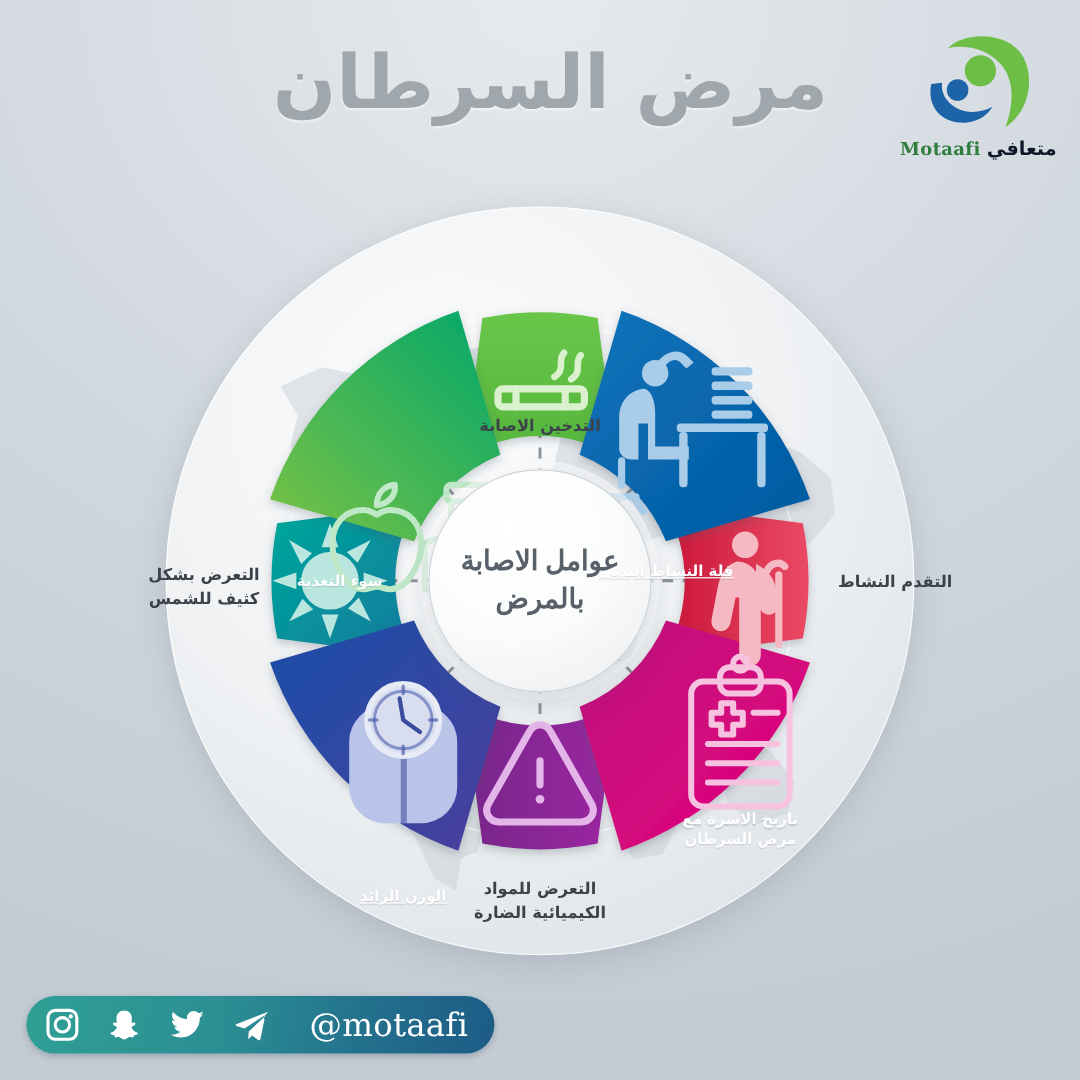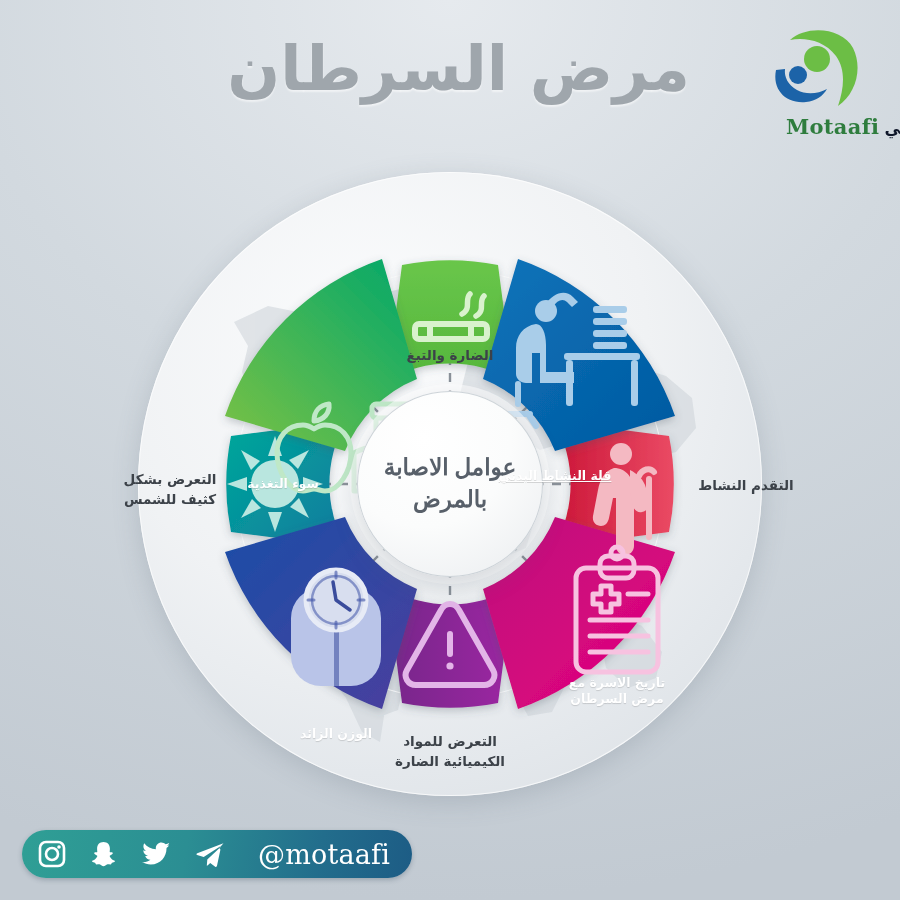--- a/index.html
+++ b/index.html
@@ -28,22 +28,22 @@
     white-space:nowrap;
   }
 
   .logo { position:absolute; right:22px; top:28px; width:128px; height:118px; }
   .logo-mark { position:absolute; left:10px; top:0; width:108px; height:88px; }
   .logo-text {
     position:absolute; left:0; top:86px; width:128px;
     text-align:center; white-space:nowrap;
   }
   .logo-latin {
-    font-family:"DejaVu Serif", serif; font-size:21px; font-weight:bold;
-    color:#2f7d3e; letter-spacing:0.3px;margin-left:36px;
+    font-family:"DejaVu Serif", serif; font-size:15px; font-weight:bold;
+    color:#2f7d3e; letter-spacing:0.3px;
   }
   .logo-ar {
     font-family:"DejaVu Sans", sans-serif; font-size:16px; font-weight:bold;
     color:#0f172a; direction:rtl; margin-right:3px;
   }
 
   
   .wheel-area { position:absolute; left:90px; top:148px; width:720px; height:672px; }
 
   .globe {
@@ -317,33 +317,33 @@
       <line x1="286" y1="310" x2="322" y2="310"></line>
       <line x1="286" y1="328" x2="322" y2="328"></line>
     </g>
   </svg>
 
   <div class="hub">
     <div class="hub-text">عوامل الاصابة
 بالمرض</div>
   </div>
 
-  <div class="out-label" style="left:270px; top:198px; width:180px;">الضارة والتبغ</div>
+  <div class="out-label" style="left:270px; top:198px; width:180px;">التدخين الاصابة</div>
 
   <div class="seg-label" style="left:400px; top:320px; width:130px;text-decoration:underline;">قلة النشاط البدني</div>
 
   <div class="out-label" style="left:592px; top:328px; width:128px;">التقدم النشاط</div>
 
   <div class="seg-label" style="left:462px; top:527px; width:130px;">تاريخ الاسرة مع
 مرض السرطان</div>
 
   <div class="out-label" style="left:272px; top:584px; width:176px;">التعرض للمواد
 الكيميائية الضارة</div>
 
-  <div class="seg-label" style="left:186px; top:578px; width:120px;">الوزن الزائد</div>
+  <div class="seg-label" style="left:186px; top:591px; width:120px;text-decoration:underline;">الوزن الزائد</div>
 
   <div class="out-label" style="left:16px; top:322px; width:128px;">التعرض بشكل
 كثيف للشمس</div>
 
   <div class="seg-label" style="left:128px; top:328px; width:130px;">سوء التغذية</div>
 </div>
 
 <div class="footer">
   <div class="social-pill">
 

